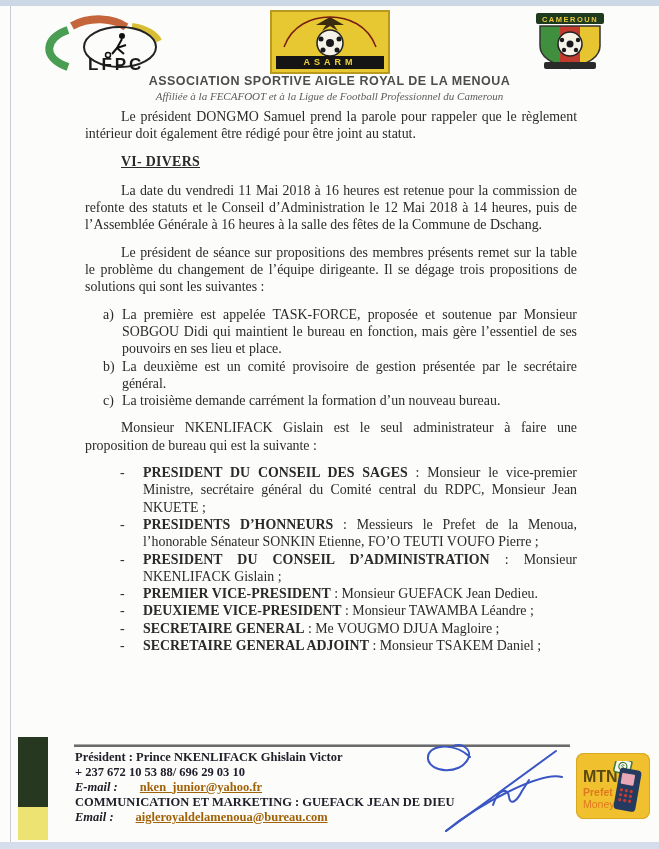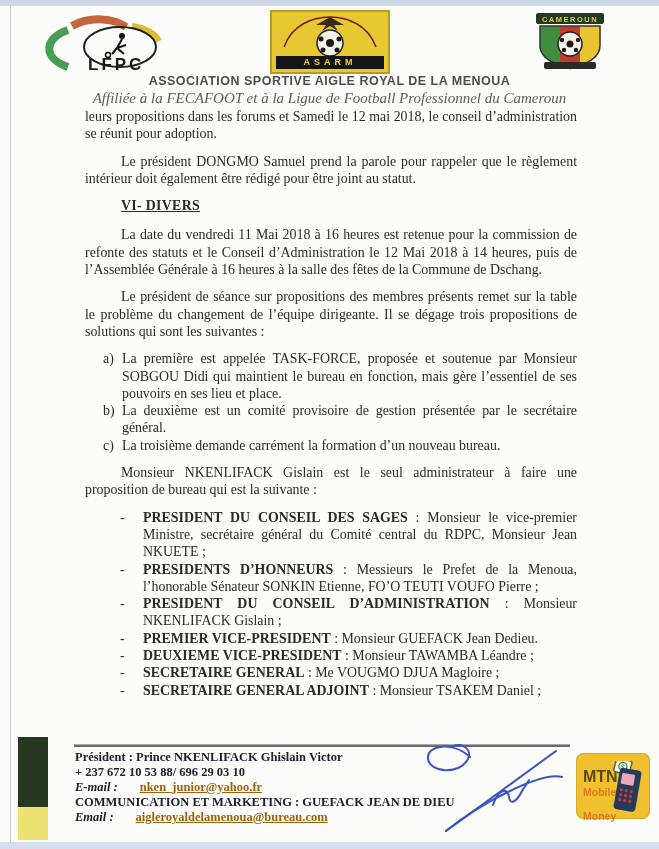--- a/index.html
+++ b/index.html
@@ -15,21 +15,21 @@
   .asarm{position:absolute;left:270px;top:2px;width:120px;height:64px;background:#e7c832;
          border:2px solid #b99a1d;box-sizing:border-box;}
   .asarm-band{position:absolute;left:4px;right:4px;bottom:3px;height:13px;background:#151515;
          color:#f0d23a;font-family:"Liberation Sans",sans-serif;font-weight:bold;font-size:9px;
          letter-spacing:4px;text-align:center;line-height:13px;}
   .logo-cameroon{position:absolute;left:520px;top:4px;}
   .org-name{position:absolute;top:66px;left:0;right:0;text-align:center;
          font-family:"Liberation Sans",sans-serif;font-weight:bold;font-size:12.5px;
          letter-spacing:.5px;color:#4d4d4d;}
   .affiliation{position:absolute;top:82px;left:0;right:0;text-align:center;font-style:italic;
-         font-size:15px;color:#5c5c5c;}
+         font-size:11px;color:#5c5c5c;}
 
   
   .doc-body{position:absolute;left:85px;top:108px;width:492px;font-size:13.9px;
          line-height:17.3px;text-align:justify;}
   .para{margin:0 0 10px 0;text-indent:36px;}
   .para.noindent{text-indent:0;}
   .heading{margin:2px 0 12px 36px;font-weight:bold;text-decoration:underline;letter-spacing:.3px;}
   ul.abc{list-style:none;margin:0 0 10px 0;padding:0;}
   ul.abc li{position:relative;padding-left:37px;}
   ul.abc .marker{position:absolute;left:18px;}
@@ -46,21 +46,21 @@
   .foot-text{position:absolute;left:75px;top:750px;width:430px;font-size:12.5px;
          line-height:14.9px;font-weight:bold;color:#20202b;}
   .foot-text .link{color:#a16207;font-weight:bold;}
   .f-label{margin-right:22px;font-style:italic;}
   .signature{position:absolute;left:398px;top:733px;}
   .mtn{position:absolute;left:576px;top:753px;width:74px;height:66px;background:#f0c02e;
          border-radius:8px;box-shadow:0 0 0 1px #d8a81f inset;
          font-family:"Liberation Sans",sans-serif;text-align:center;}
   .mtn-brand{position:absolute;left:7px;top:15px;font-size:16px;font-weight:bold;color:#5a4a10;}
   .mtn-l1{position:absolute;left:7px;top:33px;font-size:10.5px;font-weight:bold;color:#e07820;}
-  .mtn-l2{position:absolute;left:7px;top:45px;font-size:10.5px;font-weight:bold;color:#e07820;margin-top:12px;}
+  .mtn-l2{position:absolute;left:7px;top:45px;font-size:10.5px;font-weight:normal;color:#e07820;}
   .mtn-phone{position:absolute;right:4px;top:8px;}
 </style>
 </head>
 <body>
 
 <div class="page">
   <div class="strip-top"></div>
   <div class="strip-bottom"></div>
   <div class="scan-left"></div>
 
@@ -105,21 +105,20 @@
       <circle cx="44" cy="38" r="2.2" fill="#1a1a1a"></circle>
       <circle cx="56" cy="38" r="2.2" fill="#1a1a1a"></circle>
       <rect x="24" y="50" width="52" height="7" rx="2" fill="#2a2a2a"></rect>
     </svg>
 
     <div class="org-name">ASSOCIATION SPORTIVE AIGLE ROYAL DE LA MENOUA</div>
     <div class="affiliation">Affiliée à la FECAFOOT et à la Ligue de Football Professionnel du Cameroun</div>
   </div>
 
   <div class="doc-body">
-    <p class="para noindent">leurs propositions dans les forums et Samedi le 12 mai 2018, le conseil d’administration se réunit pour adoption.</p>
     <p class="para">Le président DONGMO Samuel prend la parole pour rappeler que le règlement intérieur doit également être rédigé pour être joint au statut.</p>
     <div class="heading">VI- DIVERS</div>
     <p class="para">La date du vendredi 11 Mai 2018 à 16 heures est retenue pour la commission de refonte des statuts et le Conseil d’Administration le 12 Mai 2018 à 14 heures, puis de l’Assemblée Générale à 16 heures à la salle des fêtes de la Commune de Dschang.</p>
     <p class="para">Le président de séance sur propositions des membres présents remet sur la table le problème du changement de l’équipe dirigeante. Il se dégage trois propositions de solutions qui sont les suivantes :</p>
 
     <ul class="abc">
       <li>
         <span class="marker">a)</span>
         <span>La première est appelée TASK-FORCE, proposée et soutenue par Monsieur SOBGOU Didi qui maintient le bureau en fonction, mais gère l’essentiel de ses pouvoirs en ses lieu et place.</span>
       </li>
@@ -188,21 +187,21 @@
     <g stroke="#3a56c4" stroke-width="2" fill="none" stroke-linecap="round">
       <path d="M72,24 C55,8 28,12 30,26 C32,40 62,42 70,26 C75,16 62,8 54,14"></path>
       <path d="M95,72 C100,56 110,54 111,64 C112,72 118,70 124,58 L131,47"></path>
       <path d="M158,18 L48,98"></path>
       <path d="M48,98 C80,72 142,38 164,44"></path>
     </g>
   </svg>
 
   <div class="mtn">
     <span class="mtn-brand">MTN</span>
-    <span class="mtn-l1">Mobile</span>
+    <span class="mtn-l1">Prefet</span>
     <span class="mtn-l2">Money</span>
     <svg class="mtn-phone" width="38" height="52" viewBox="0 0 38 52">
       <g transform="rotate(14 19 26)">
         <rect x="2" y="0" width="16" height="14" rx="2" fill="#f8f8f2" stroke="#3f7a38" stroke-width="1.5"></rect>
         <circle cx="10" cy="7" r="4" fill="none" stroke="#3f7a38" stroke-width="1.2"></circle>
         <text x="10" y="10" text-anchor="middle" font-size="7" fill="#3f7a38">$</text>
       </g>
       <g transform="rotate(10 20 32)">
         <rect x="8" y="8" width="22" height="42" rx="4" fill="#243a5e"></rect>
         <rect x="11" y="13" width="13" height="11" rx="1" fill="#e8a8b8"></rect>

